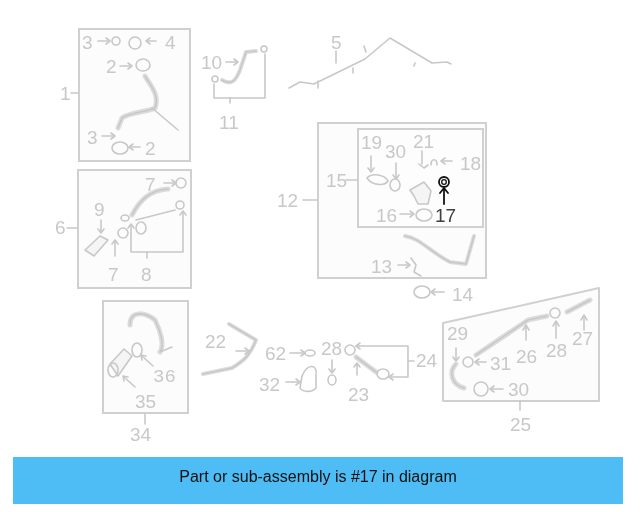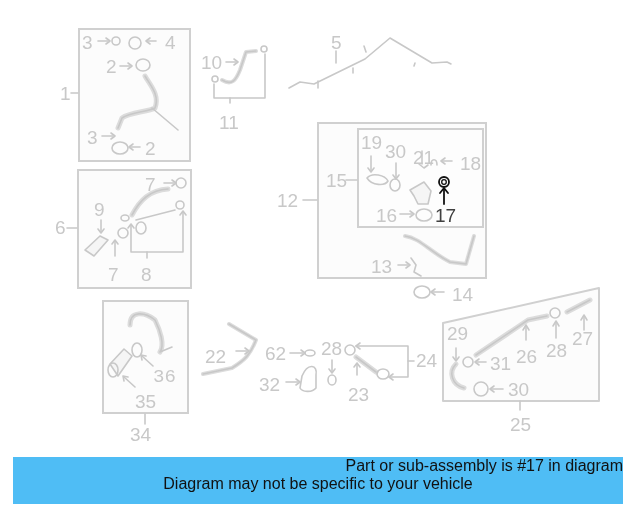--- a/index.html
+++ b/index.html
@@ -4,21 +4,21 @@
 <style>
   html,body{margin:0;padding:0;background:#ffffff;}
   body{width:640px;height:512px;position:relative;overflow:hidden;font-family:"Liberation Sans",sans-serif;}
   #diagram{position:absolute;left:0;top:0;width:640px;height:455px;}
   #diagram svg{position:absolute;left:0;top:0;}
   .lbl{position:absolute;color:#c8c8c8;font-size:19px;line-height:19px;font-family:"Liberation Sans",sans-serif;white-space:nowrap;}
   .lbl.hl{color:#404040;}
   .frame{position:absolute;border:2px solid #d0d0d0;background:#fcfcfc;box-sizing:border-box;}
   #banner{position:absolute;left:13px;top:457px;width:610px;height:47px;background:#4fbdf5;text-align:center;}
   #banner div{font-size:16px;line-height:18px;color:#111;}
-  #banner .l1{margin-top:0;text-align:right;}
+  #banner .l1{margin-top:11px;}
 </style>
 </head>
 <body>
 
 <div id="diagram">
 
   <div class="frame" style="left:78px;top:28px;width:113px;height:134px;"></div>
   <div class="frame" style="left:77px;top:169px;width:115px;height:120px;"></div>
   <div class="frame" style="left:317px;top:122px;width:170px;height:157px;"></div>
   <div class="frame" style="left:357px;top:128px;width:127px;height:100px;background:#fdfdfd;"></div>
@@ -193,35 +193,34 @@
   <span class="lbl" style="left:219px;top:113px;">11</span>
   <span class="lbl" style="left:277px;top:191px;">12</span>
   <span class="lbl" style="left:371px;top:257px;">13</span>
   <span class="lbl" style="left:452px;top:285px;">14</span>
   <span class="lbl" style="left:326px;top:171px;">15</span>
   <span class="lbl" style="left:376px;top:206px;">16</span>
   <span class="lbl hl" style="left:435px;top:206px;">17</span>
   <span class="lbl" style="left:460px;top:154px;">18</span>
   <span class="lbl" style="left:361px;top:133px;">19</span>
   <span class="lbl" style="left:385px;top:142px;">30</span>
-  <span class="lbl" style="left:413px;top:148px;">21</span>
-  <span class="lbl" style="left:205px;top:347px;">22</span>
+  <span class="lbl" style="left:413px;top:132px;">21</span>
+  <span class="lbl" style="left:205px;top:332px;">22</span>
   <span class="lbl" style="left:348px;top:385px;">23</span>
   <span class="lbl" style="left:416px;top:351px;">24</span>
   <span class="lbl" style="left:510px;top:415px;">25</span>
   <span class="lbl" style="left:516px;top:347px;">26</span>
   <span class="lbl" style="left:572px;top:329px;">27</span>
   <span class="lbl" style="left:321px;top:339px;">28</span>
   <span class="lbl" style="left:546px;top:341px;">28</span>
   <span class="lbl" style="left:447px;top:324px;">29</span>
   <span class="lbl" style="left:508px;top:380px;">30</span>
   <span class="lbl" style="left:490px;top:354px;">31</span>
   <span class="lbl" style="left:259px;top:375px;">32</span>
   <span class="lbl" style="left:265px;top:344px;">62</span>
   <span class="lbl" style="left:130px;top:425px;">34</span>
   <span class="lbl" style="left:135px;top:392px;">35</span>
   <span class="lbl" style="left:153px;top:368px;font-family:Liberation Mono, monospace;">36</span>
 </div>
 
 <div id="banner">
   <div class="l1">Part or sub-assembly is #17 in diagram</div>
-  <div class="l2">Diagram may not be specific to your vehicle</div>
 </div>
 
 </body></html>

